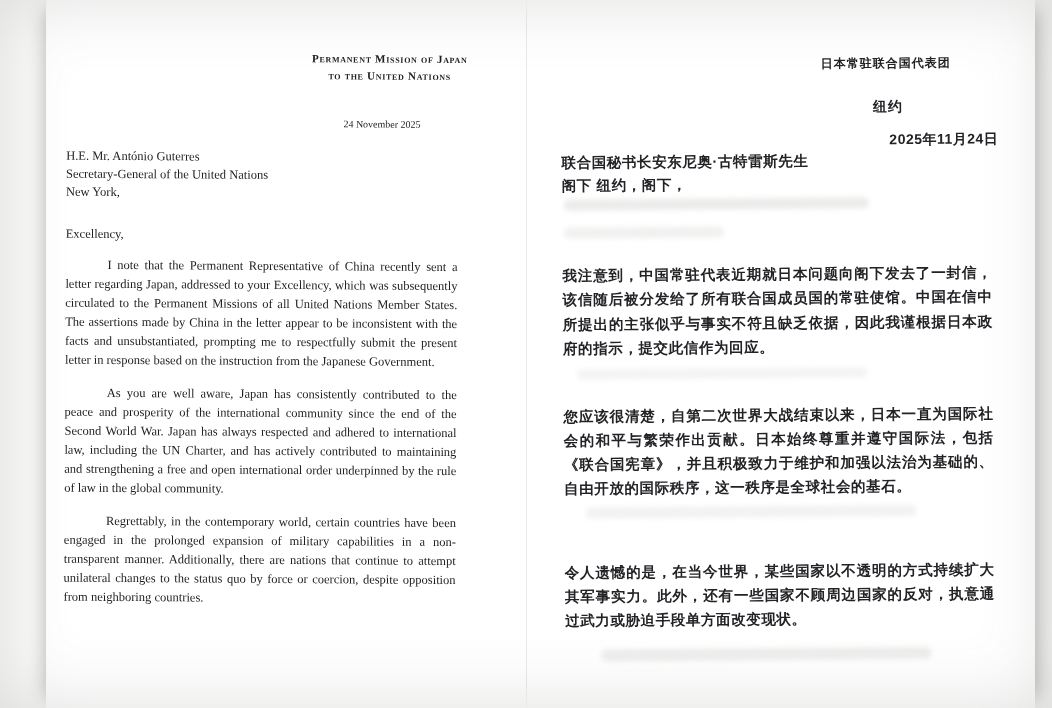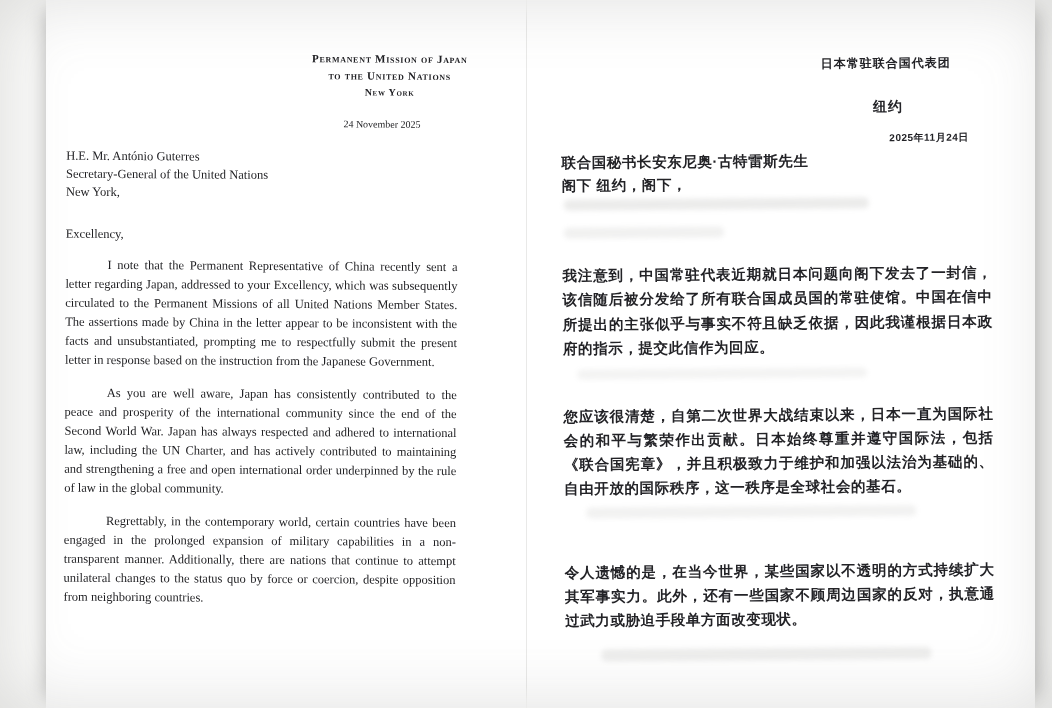--- a/index.html
+++ b/index.html
@@ -111,21 +111,21 @@
     position: absolute;
     top: 99px;
     left: 348px;
     font-size: 14px;
     letter-spacing: 1px;
   }
   .zh-date {
     position: absolute;
     top: 132px;
     left: 364px;
-    font-size: 10px;
+    font-size: 14px;
     letter-spacing: 0.5px;
     text-align: right;
   }
   .zh-body {
     position: absolute;
     top: 150px;
     left: 36px;
     width: 430px;
     font-size: 14.5px;
     line-height: 1.66;
@@ -157,21 +157,20 @@
 <body>
 
 <div class="scan">
 
   <div class="page page-en">
     <div class="en-inner">
 
       <div class="letterhead">
         <div class="lh1">Permanent Mission of Japan</div>
         <div class="lh2">to the United Nations</div>
-        <div class="lh3">New York</div>
       </div>
 
       <div class="en-date">24 November 2025</div>
 
       <div class="en-body">
         <div class="recipient-block">
           <div>H.E. Mr. António Guterres</div>
           <div>Secretary-General of the United Nations</div>
           <div>New York,</div>
         </div>

